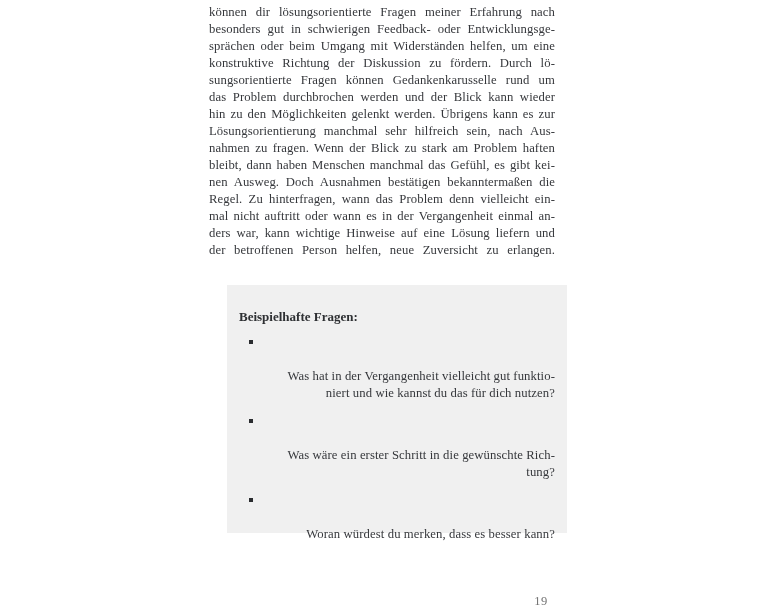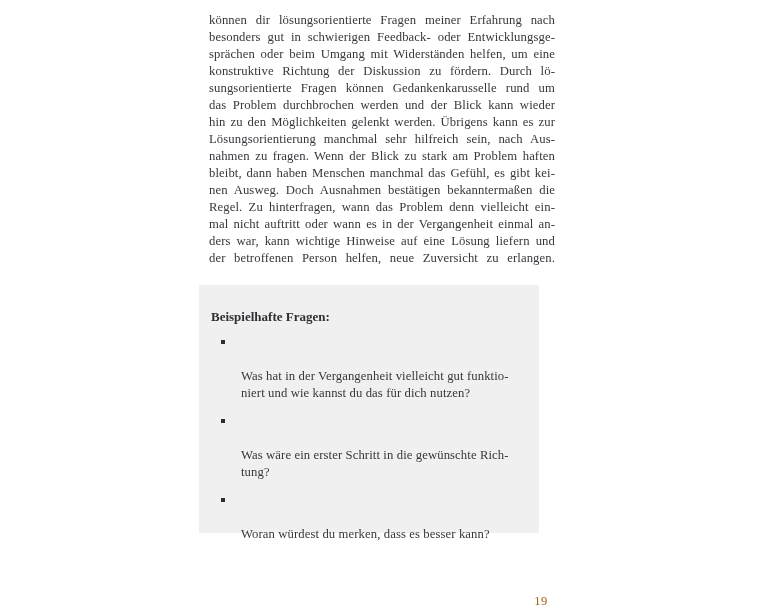--- a/index.html
+++ b/index.html
@@ -12,32 +12,32 @@
     width: 763px;
     height: 610px;
     background: #ffffff;
     overflow: hidden;
     font-family: "Liberation Serif", "DejaVu Serif", serif;
     color: #35373b;
   }
   .body-text {
     position: absolute;
     left: 209px;
-    top: 12px;
+    top: 4px;
     width: 346px;
     font-size: 12.7px;
     line-height: 17px;
     white-space: pre-line;
     text-align: justify;
     text-align-last: justify;
     letter-spacing: 0.1px;
   }
   .example-box {
     position: absolute;
-    left: 199px;
+    left: 227px;
     top: 285px;
     width: 340px;
     height: 248px;
     background: #f0f0f0;
     box-sizing: border-box;
   }
   .box-heading {
     margin: 23px 12px 0 12px;
     font-size: 13px;
     font-weight: bold;
@@ -49,39 +49,39 @@
     margin: 9px 0 0 0;
     padding: 0;
   }
   .question-list li {
     position: relative;
     padding: 0 12px 0 42px;
     margin-bottom: 11px;
     font-size: 12.7px;
     line-height: 17px;
     white-space: pre-line;
-    text-align: left;
+    text-align: right;
     letter-spacing: 0.1px;
   }
   .bullet {
     position: absolute;
     left: 22px;
     top: 6px;
     width: 4px;
     height: 4px;
     background: #2a2c2f;
     display: inline-block;
   }
   .page-number {
     position: absolute;
     left: 531px;
     top: 594px;
     width: 20px;
     font-size: 12.5px;
-    color: #a16207;
+    color: #737373;
     text-align: center;
     letter-spacing: 0.5px;
   }
 </style>
 </head>
 <body>
 
 <div class="page">
 
   <div class="body-text">können dir lösungsorientierte Fragen meiner Erfahrung nach

